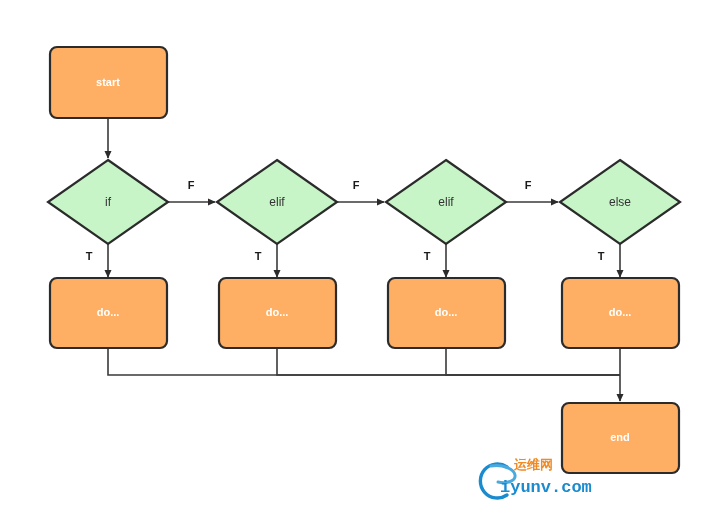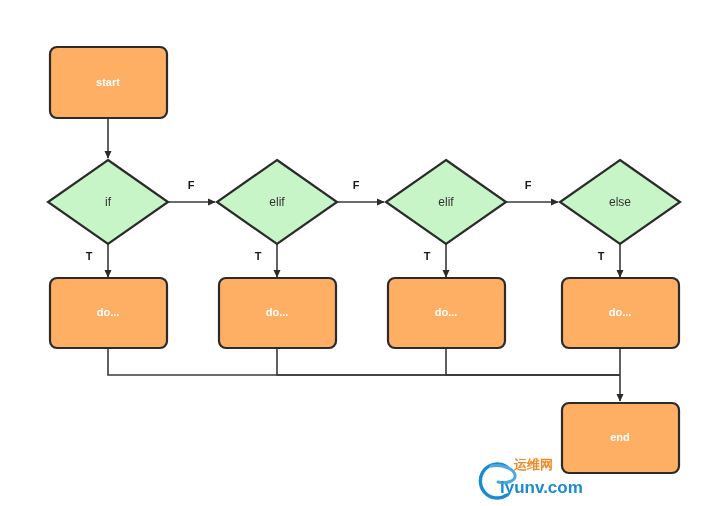--- a/index.html
+++ b/index.html
@@ -67,21 +67,21 @@
     font-size: 13px;
     font-weight: bold;
     color: #f08a24;
     letter-spacing: 0px;
     white-space: nowrap;
   }
   .wm-en {
     position: absolute;
     left: 26px;
     top: 24px;
-    font-family: Liberation Sans, sans-serif;
+    font-family: Liberation Mono, monospace;
     font-size: 17px;
     font-weight: bold;
     color: #1b8bd0;
     white-space: nowrap;
   }
   .wm-arc {
     position: absolute;
     left: 0px;
     top: 6px;
   }

